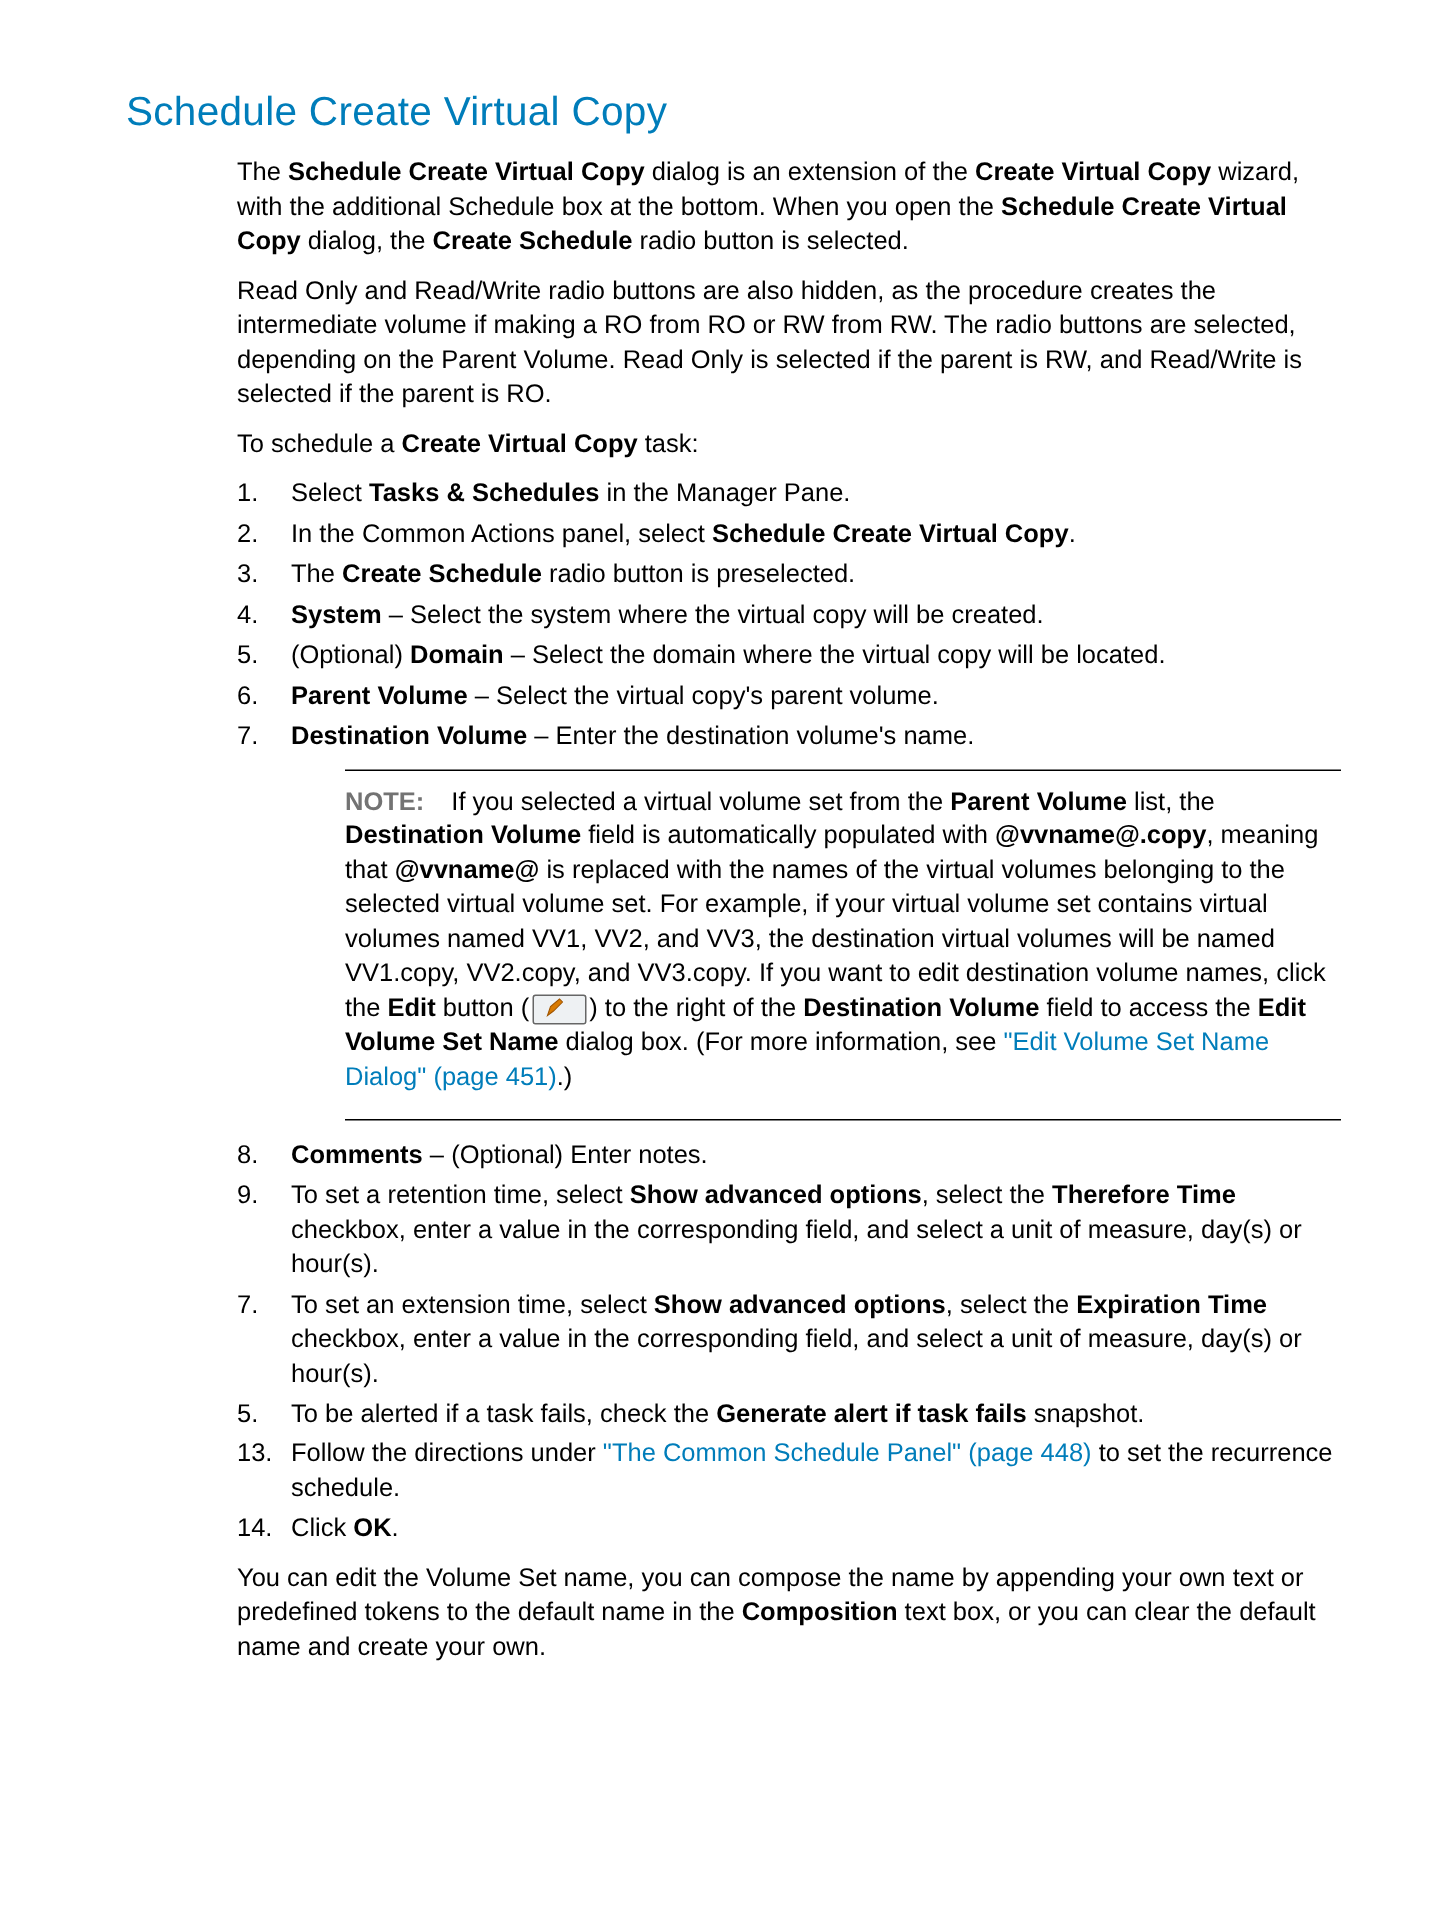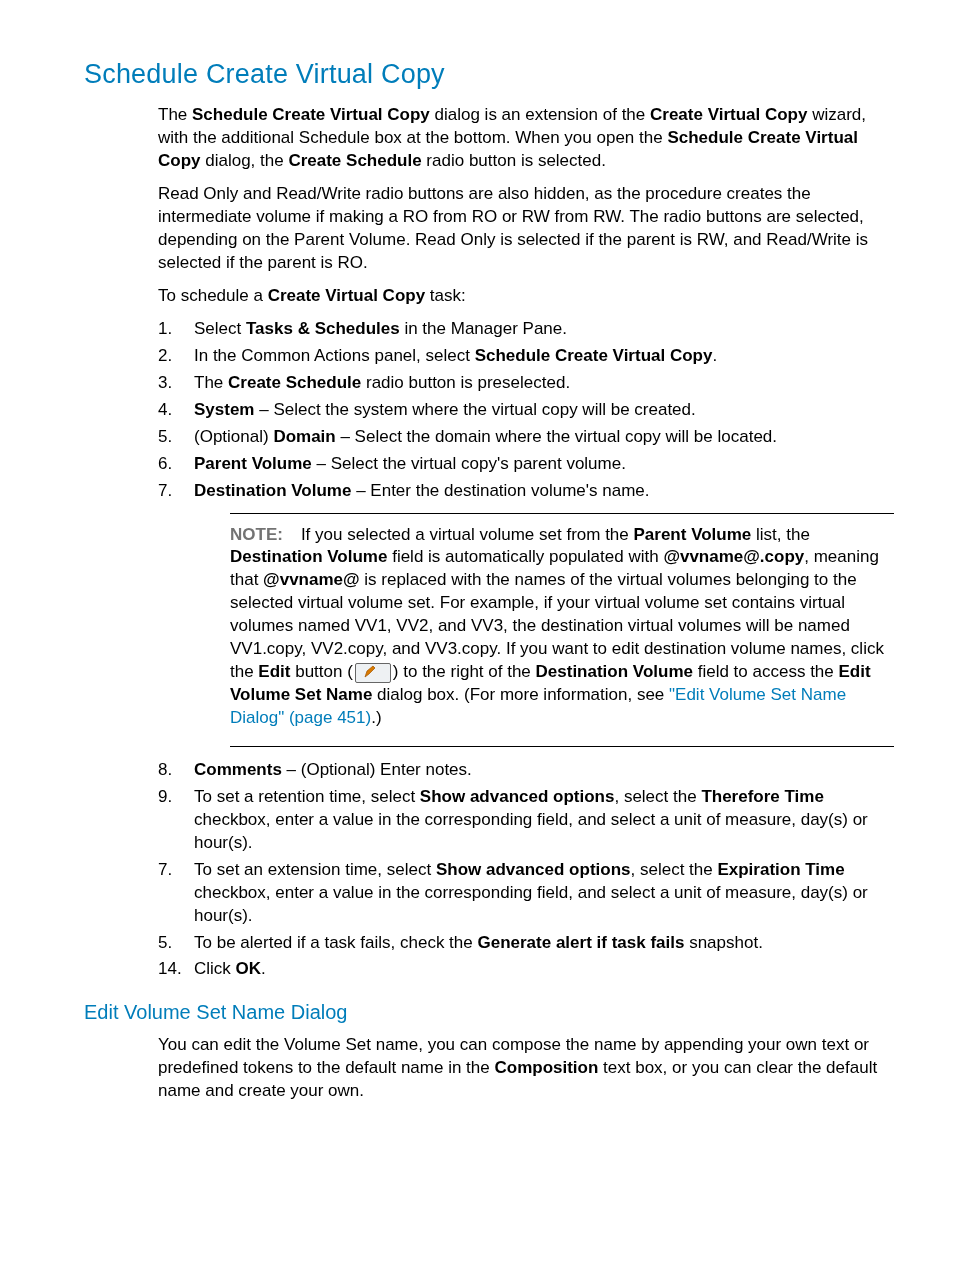--- a/index.html
+++ b/index.html
@@ -139,26 +139,26 @@
 
       <li><span class="num">8.</span><b>Comments</b><span> – (Optional) Enter notes.</span></li>
 
       <li><span class="num">9.</span><span>To set a retention time, select </span><b>Show advanced options</b><span>, select the </span><b>Therefore Time</b><span> checkbox, enter a value in the corresponding field, and select a unit of measure, day(s) or hour(s).</span></li>
 
       <li><span class="num">7.</span><span>To set an extension time, select </span><b>Show advanced options</b><span>, select the </span><b>Expiration Time</b><span> checkbox, enter a value in the corresponding field, and select a unit of measure, day(s) or hour(s).</span></li>
 
 
       <li><span class="num">5.</span><span>To be alerted if a task fails, check the </span><b>Generate alert if task fails</b><span> snapshot.</span></li>
 
+      <li><span class="num">13.</span><span>Follow the directions under </span><a class="xref">"The Common Schedule Panel" (page 448)</a><span> to set the recurrence schedule.</span></li>
 
       <li><span class="num">14.</span><span>Click </span><b>OK</b><span>.</span></li>
     </ol>
   </div>
 
-  <h3 class="subsec">Edit Volume Set Name Dialog</h3>
 
   <div class="body-indent">
     <p>
       <span>You can edit the Volume Set name, you can compose the name by appending your own text or predefined tokens to the default name in the </span><b>Composition</b><span> text box, or you can clear the default name and create your own.</span>
     </p>
 
   </div>
 
 </div>
 

